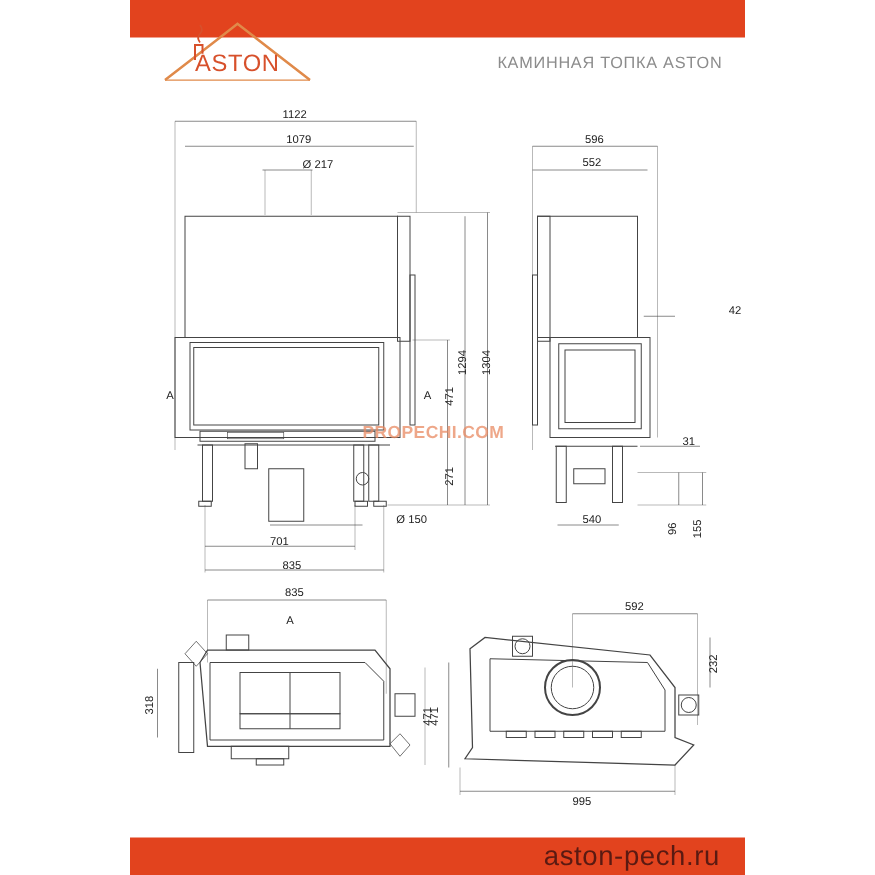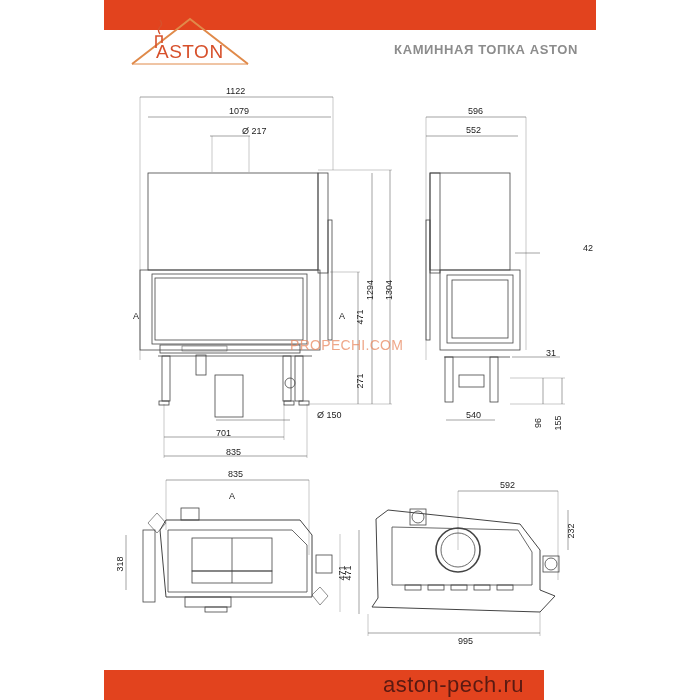--- a/index.html
+++ b/index.html
@@ -1,27 +1,27 @@
 <!DOCTYPE html>
 <html><head>
 <meta charset="utf-8">
 <style>
   html,body{margin:0;padding:0;background:#fff;}
   body{width:700px;height:700px;position:relative;overflow:hidden;font-family:"Liberation Sans",sans-serif;}
   .sheet{position:absolute;left:104px;top:0;width:492px;height:700px;background:#fff;}
   .top-bar{position:absolute;left:104px;top:0;width:492px;height:30px;}
-  .bottom-bar{position:absolute;left:104px;top:670px;width:440px;height:30px;}
+  .bottom-bar{position:absolute;left:104px;top:670px;width:492px;height:30px;}
   .footer-url{position:absolute;right:20px;top:2px;font-size:22px;color:#5a1a12;letter-spacing:0.5px;}
   .logo{position:absolute;left:128px;top:14px;width:130px;height:54px;}
   .logo-text{position:absolute;left:156px;top:41px;font-size:19px;color:#d7502b;letter-spacing:0.5px;}
-  .title{position:absolute;right:122px;top:41px;text-align:center;font-size:13px;line-height:17px;color:#8c8c8c;letter-spacing:0.6px;font-weight:bold;}
+  .title{position:absolute;right:122px;top:41px;text-align:center;font-size:13px;line-height:17px;color:#8c8c8c;letter-spacing:0.6px;}
   .dim{position:absolute;font-size:9px;color:#222;white-space:nowrap;}
   .vdim{position:absolute;font-size:9px;color:#222;white-space:nowrap;transform:rotate(-90deg);transform-origin:center;}
   svg.draw{position:absolute;left:0;top:0;}
-  .watermark{position:absolute;left:290px;top:337px;font-size:14px;color:#e98a62;opacity:0.75;letter-spacing:0.3px;font-weight:normal;}
+  .watermark{position:absolute;left:290px;top:337px;font-size:14px;color:#e98a62;opacity:0.75;letter-spacing:0.3px;font-weight:bold;}
 </style>
 </head>
 <body>
 
 <div class="sheet"></div>
 <div class="top-bar" style="background:#e2431e"></div>
 <div class="bottom-bar" style="background:#e2431e">
   <span class="footer-url">aston-pech.ru</span>
 </div>
 

